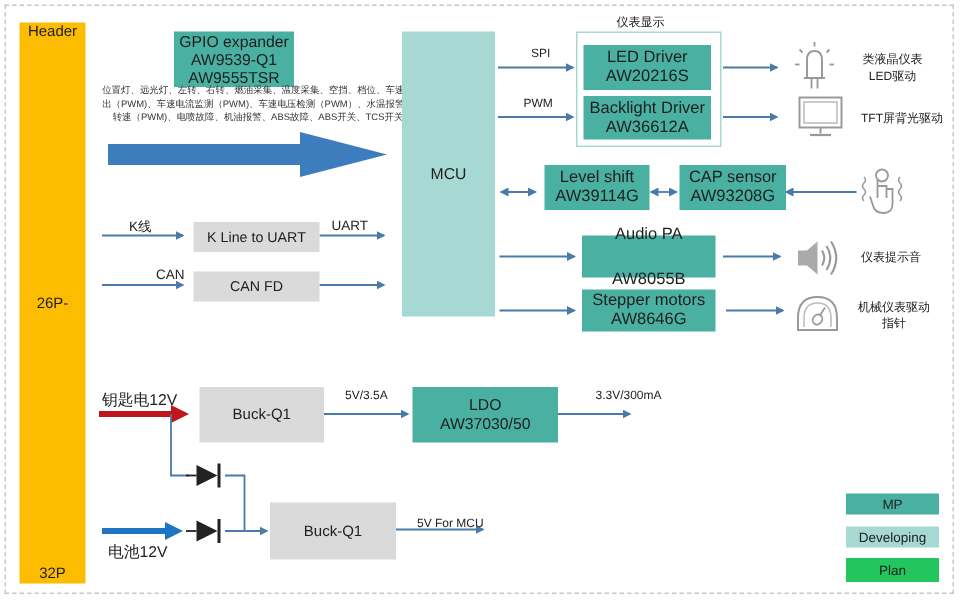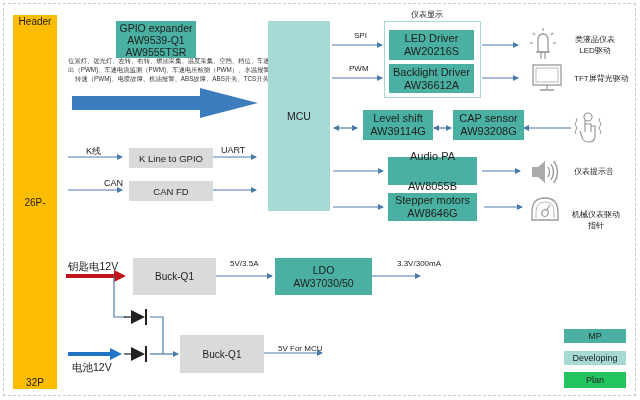--- a/index.html
+++ b/index.html
@@ -87,21 +87,21 @@
   <span>AW9555TSR</span>
 </div>
 <div class="signals">位置灯、远光灯、左转、右转、燃油采集、温度采集、空挡、档位、车速输出（PWM)、车速电流监测（PWM)、车速电压检测（PWM）、水温报警、转速（PWM)、电喷故障、机油报警、ABS故障、ABS开关、TCS开关</div>
 
 <div class="box dev" style="left:268px;top:21px;width:62px;height:190px;font-size:10.5px;">
   <span>MCU</span>
 </div>
 
 <span class="lbl" style="left:86px;top:145px;">K线</span>
 <div class="box gray" style="left:129px;top:148px;width:84px;height:20px;font-size:9.5px;">
-  <span>K Line to GPIO</span>
+  <span>K Line to UART</span>
 </div>
 <span class="lbl" style="left:221px;top:145px;">UART</span>
 <span class="lbl" style="left:84px;top:178px;margin-left:20px;">CAN</span>
 <div class="box gray" style="left:129px;top:181px;width:84px;height:20px;font-size:9.5px;">
   <span>CAN FD</span>
 </div>
 
 <span class="lbl-sm" style="left:411px;top:9px;">仪表显示</span>
 <div style="position:absolute;left:384px;top:21px;width:97px;height:77px;border:1px solid #a6d8d4;box-sizing:border-box;"></div>
 <span class="lbl-sm" style="left:354px;top:31px;">SPI</span>
@@ -168,21 +168,21 @@
   <ellipse cx="15" cy="17" rx="3" ry="3.5" fill="none" stroke="#999" stroke-width="1.2" transform="rotate(35 15 17)"></ellipse>
   <line x1="16.5" y1="14.5" x2="20" y2="9" stroke="#999" stroke-width="1.2"></line>
 </svg>
 
 <div class="lbl-sm" style="left:575px;top:34px;line-height:11px;text-align:center;">
   <div>类液晶仪表</div>
   <div>LED驱动</div>
 </div>
 <span class="lbl-sm" style="left:574px;top:73px;">TFT屏背光驱动</span>
 <span class="lbl-sm" style="left:574px;top:166px;">仪表提示音</span>
-<div class="lbl-sm" style="left:572px;top:209px;line-height:11px;text-align:center;">
+<div class="lbl-sm" style="left:572px;top:199px;line-height:11px;text-align:center;">
   <div>机械仪表驱动</div>
   <div>指针</div>
 </div>
 
 <span class="lbl" style="left:68px;top:260px;font-size:10.5px;">钥匙电12V</span>
 <div class="box gray" style="left:133px;top:258px;width:83px;height:37px;font-size:10px;">
   <span>Buck-Q1</span>
 </div>
 <span class="lbl-sm" style="left:230px;top:259px;">5V/3.5A</span>
 <div class="box mp" style="left:275px;top:258px;width:97px;height:37px;font-size:10.5px;">

